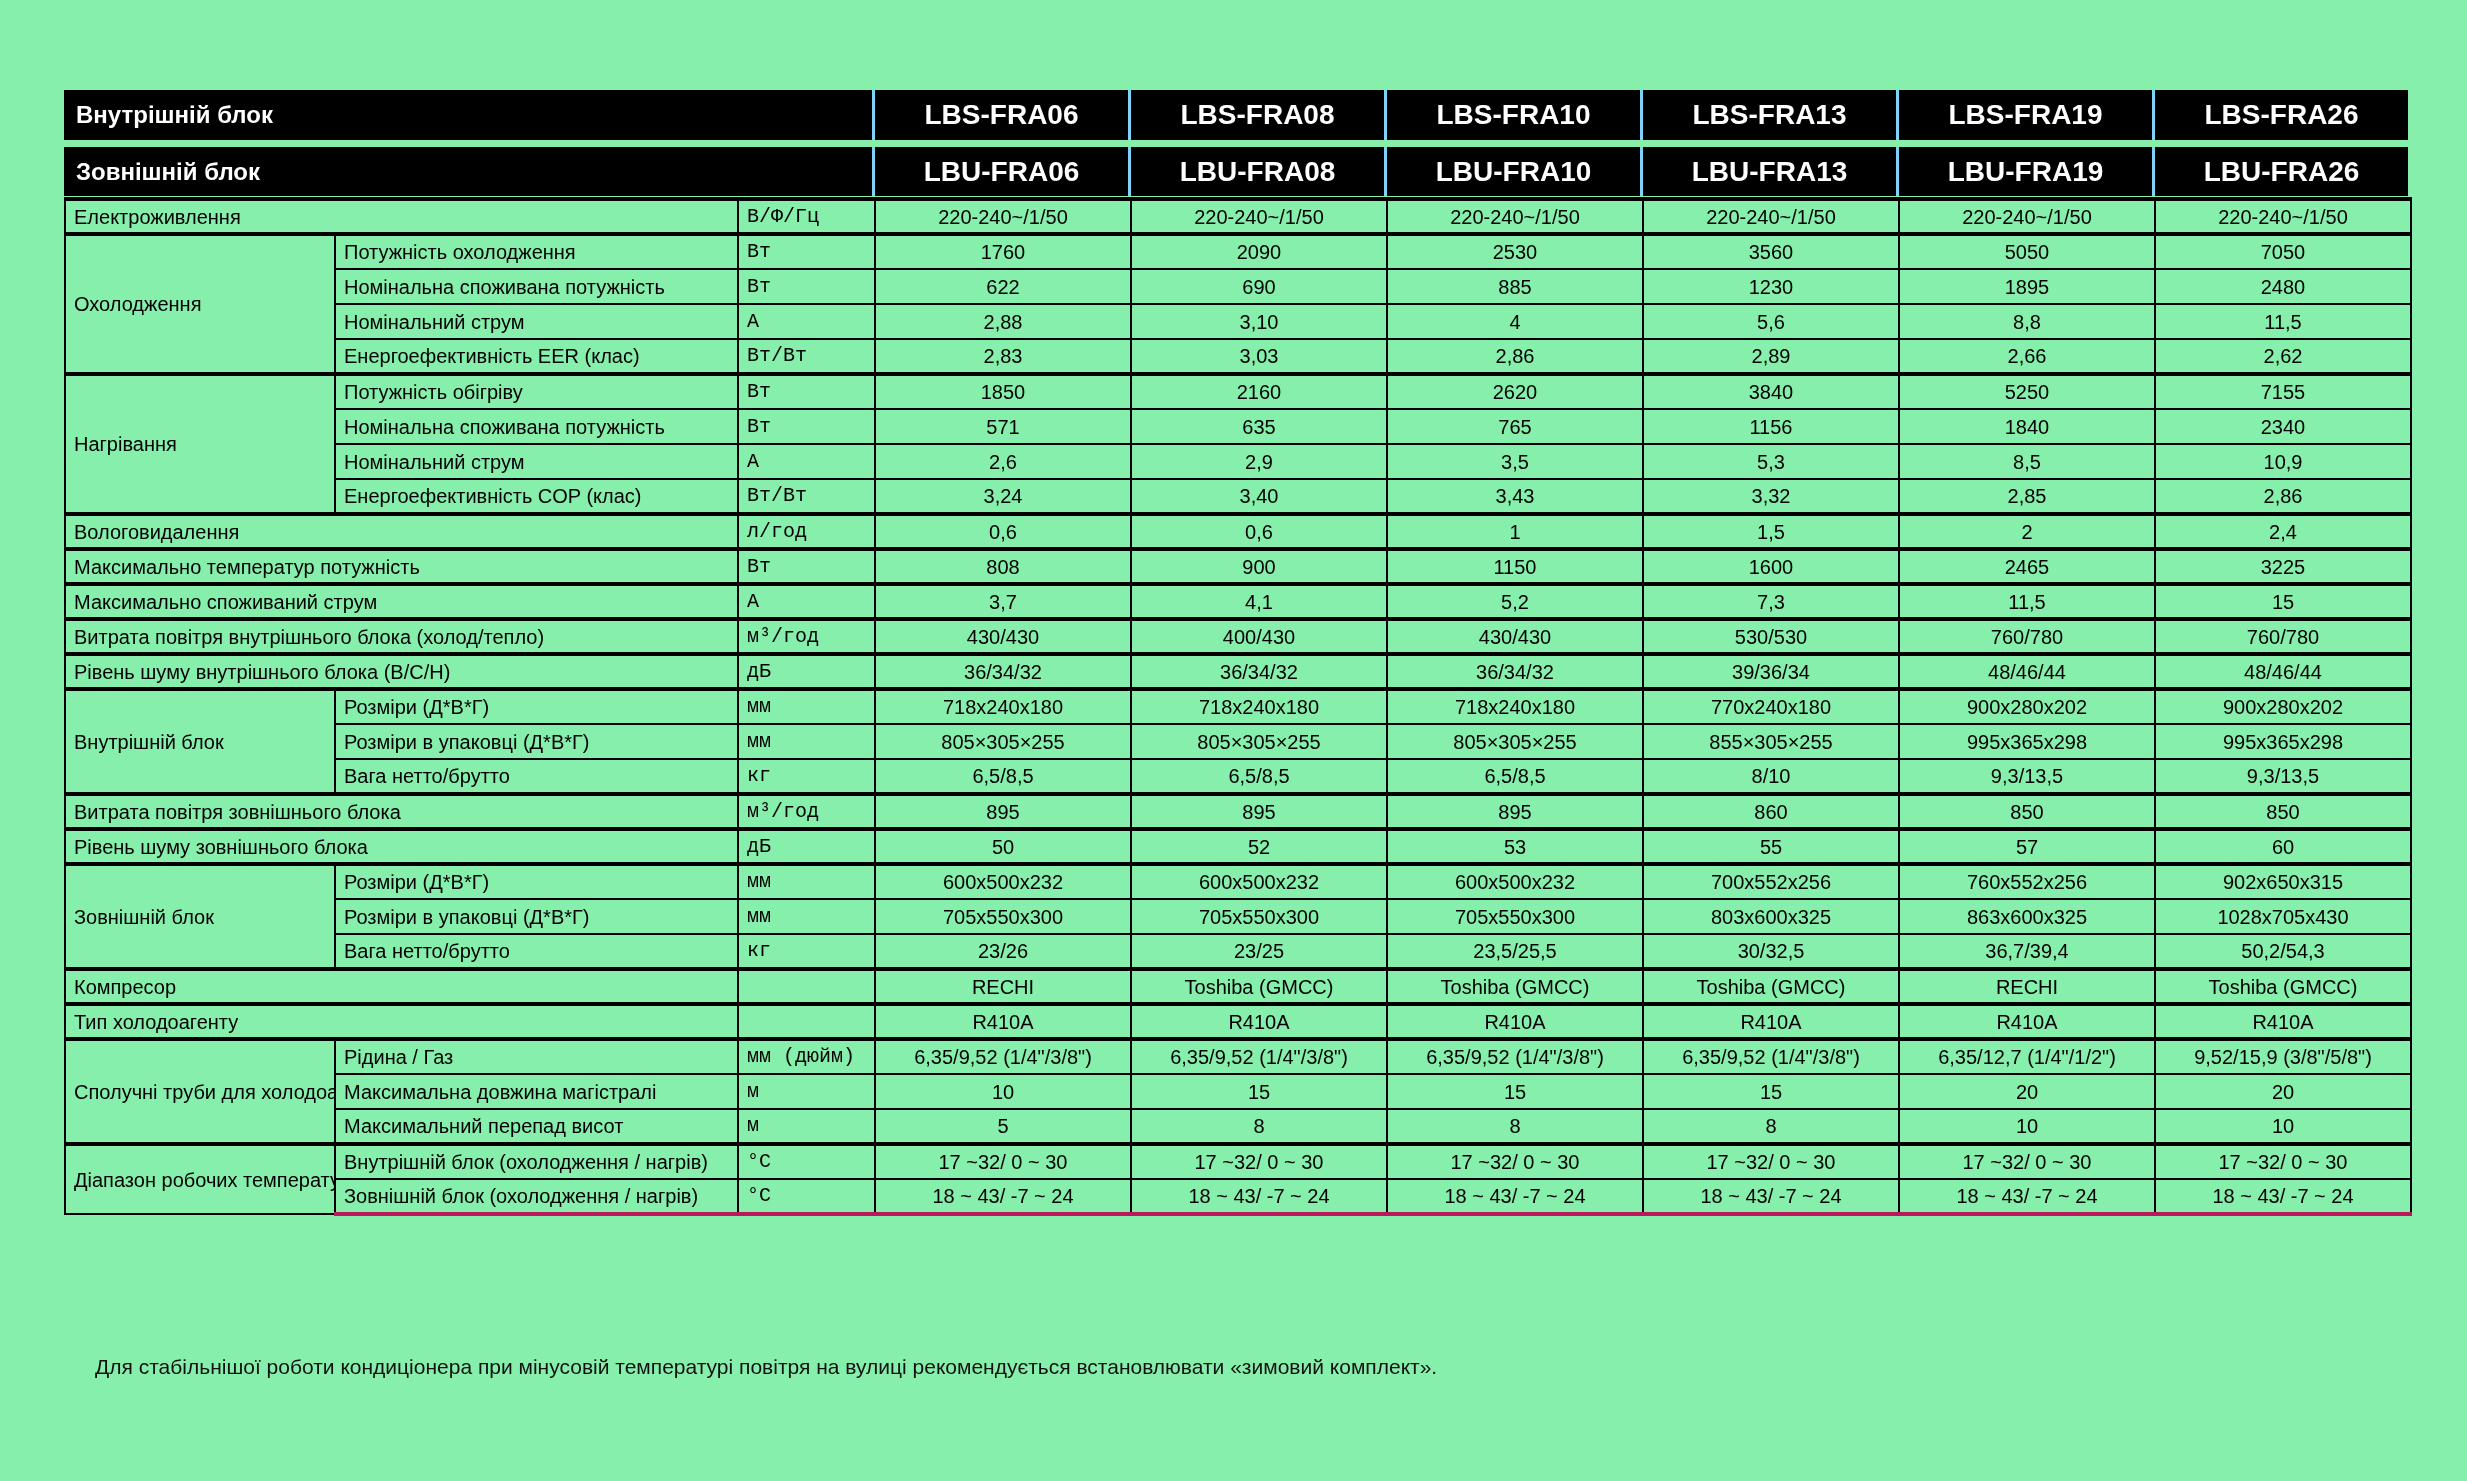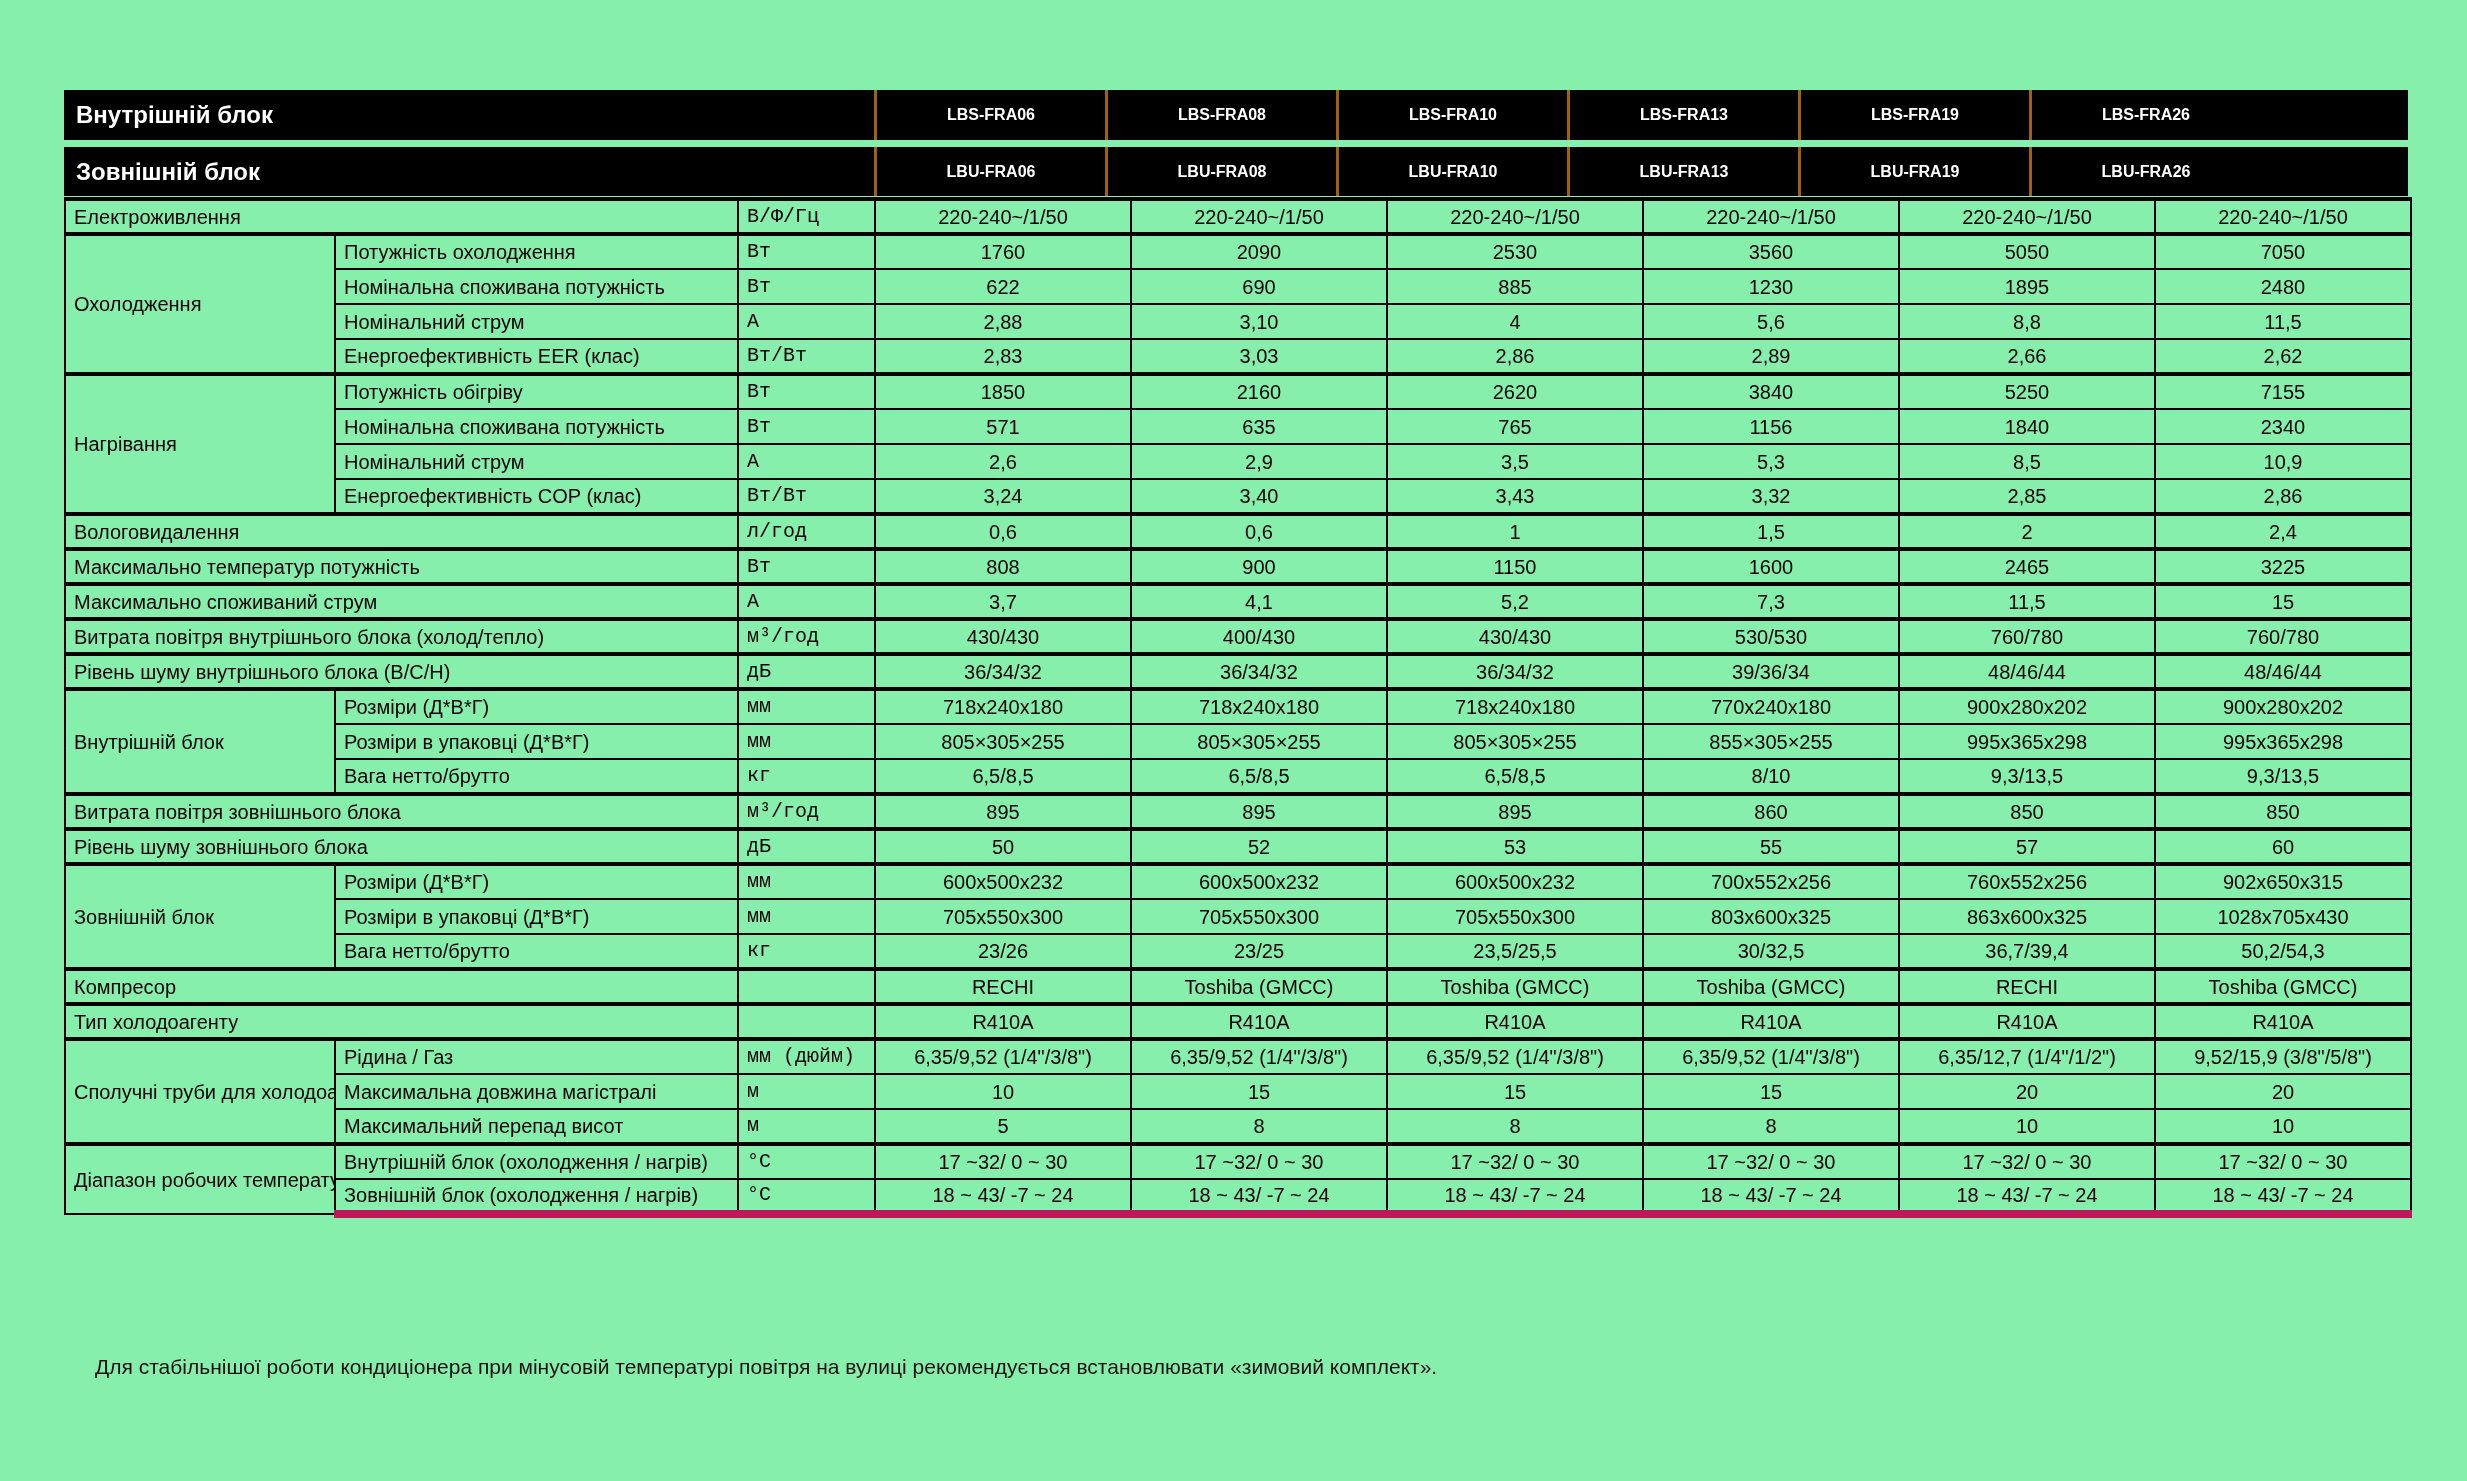--- a/index.html
+++ b/index.html
@@ -12,35 +12,35 @@
     display:flex; box-sizing:border-box;
   }
   .bar1 { top:90px;  height:50px; }
   .bar2 { top:147px; height:49px; }
   .bar-label {
     width:810px; box-sizing:border-box; padding-left:12px;
     color:#fff; font-weight:bold; font-size:24px;
     display:flex; align-items:center;
   }
   .model-cell {
-    width:231px; box-sizing:border-box; border-left:3px solid #a16207;
-    color:#fff; font-weight:bold; font-size:16px;
+    width:256px; box-sizing:border-box; border-left:3px solid #7dd3fc;
+    color:#fff; font-weight:bold; font-size:28px;
     display:flex; align-items:center; justify-content:center;
   }
   table.spec {
     position:absolute; left:64px; top:197px; width:2344px;
     border-collapse:collapse; table-layout:fixed;
   }
   table.spec td {
     border:2px solid #000; box-sizing:border-box;
     height:35px; padding:1px 8px; font-size:20px; line-height:1.1;
     overflow:hidden; white-space:nowrap;
   }
   tr.sec-start td { border-top:4px solid #000; }
-  tr:last-child td { border-bottom:8px solid #be185d; }
+  tr:last-child td { border-bottom:4px solid #be185d; }
   td.group-cell { text-align:left; padding-left:10px; font-size:21px; white-space:normal; }
   td.label-cell { text-align:left; padding-left:10px; font-size:21px; }
   td.unit-cell  { text-align:left; padding-left:8px; font-size:20px;font-family:Liberation Mono, monospace; }
   td.value-cell { text-align:center; font-size:20px; }
   .footnote {
     position:absolute; left:95px; top:1355px; font-size:21px; color:#111;
   }
 </style>
 </head>
 <body>

